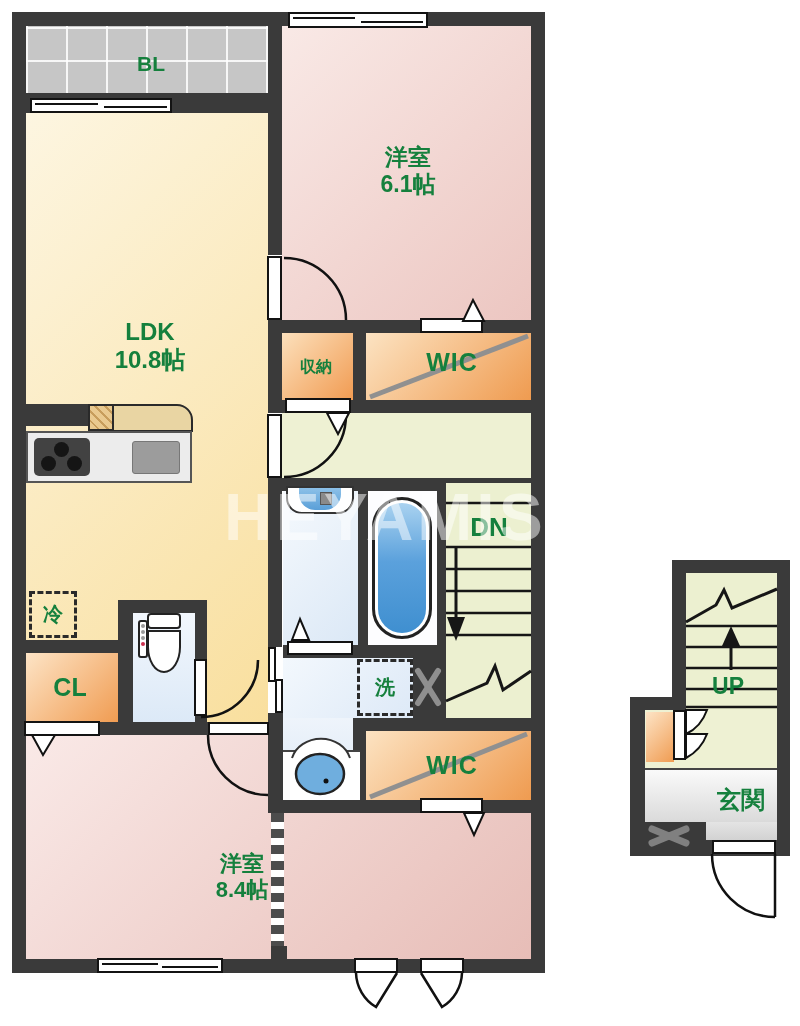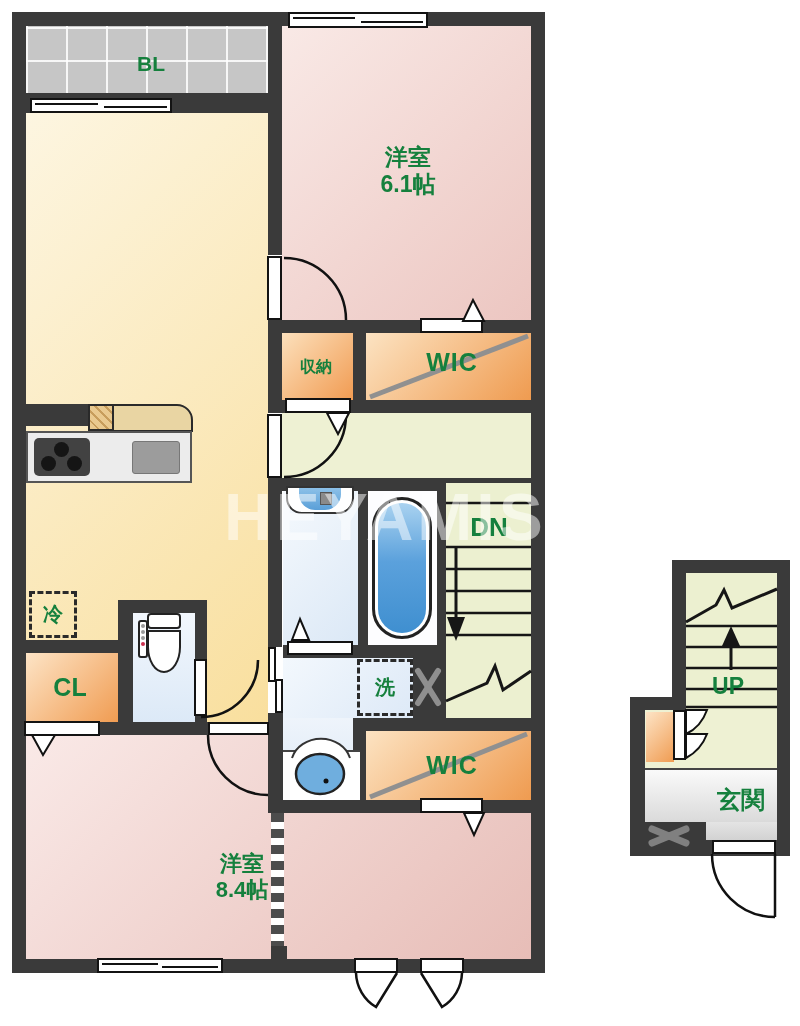--- a/index.html
+++ b/index.html
@@ -213,20 +213,24 @@
     <path d="M292,758 A30,26 0 0 1 350,758" fill="#fff" stroke="#333" stroke-width="2"></path>
     <ellipse cx="320" cy="774" rx="24" ry="20" fill="#6faede" stroke="#222" stroke-width="2.5"></ellipse>
     <circle cx="326" cy="781" r="2.5" fill="#111"></circle>
   </svg>
 
   <span class="lbl" style="left:151px;top:64px;font-size:21px;">BL</span>
   <span class="lbl" style="left:408px;top:171px;font-size:23px;">
     <span>洋室</span><br>
     <span>6.1帖</span>
   </span>
+  <span class="lbl" style="left:150px;top:346px;font-size:24px;">
+    <span>LDK</span><br>
+    <span>10.8帖</span>
+  </span>
   <span class="lbl" style="left:316px;top:367px;font-size:16px;">収納</span>
   <span class="lbl" style="left:452px;top:363px;font-size:25px;letter-spacing:1px;">WIC</span>
   <span class="lbl" style="left:489px;top:527px;font-size:26px;font-weight:600;">DN</span>
   <span class="lbl" style="left:53px;top:615px;font-size:20px;">冷</span>
   <span class="lbl" style="left:385px;top:688px;font-size:20px;">洗</span>
   <span class="lbl" style="left:70px;top:688px;font-size:25px;">CL</span>
   <span class="lbl" style="left:452px;top:766px;font-size:25px;letter-spacing:1px;">WIC</span>
   <span class="lbl" style="left:242px;top:877px;font-size:22px;">
     <span>洋室</span><br>
     <span>8.4帖</span>

